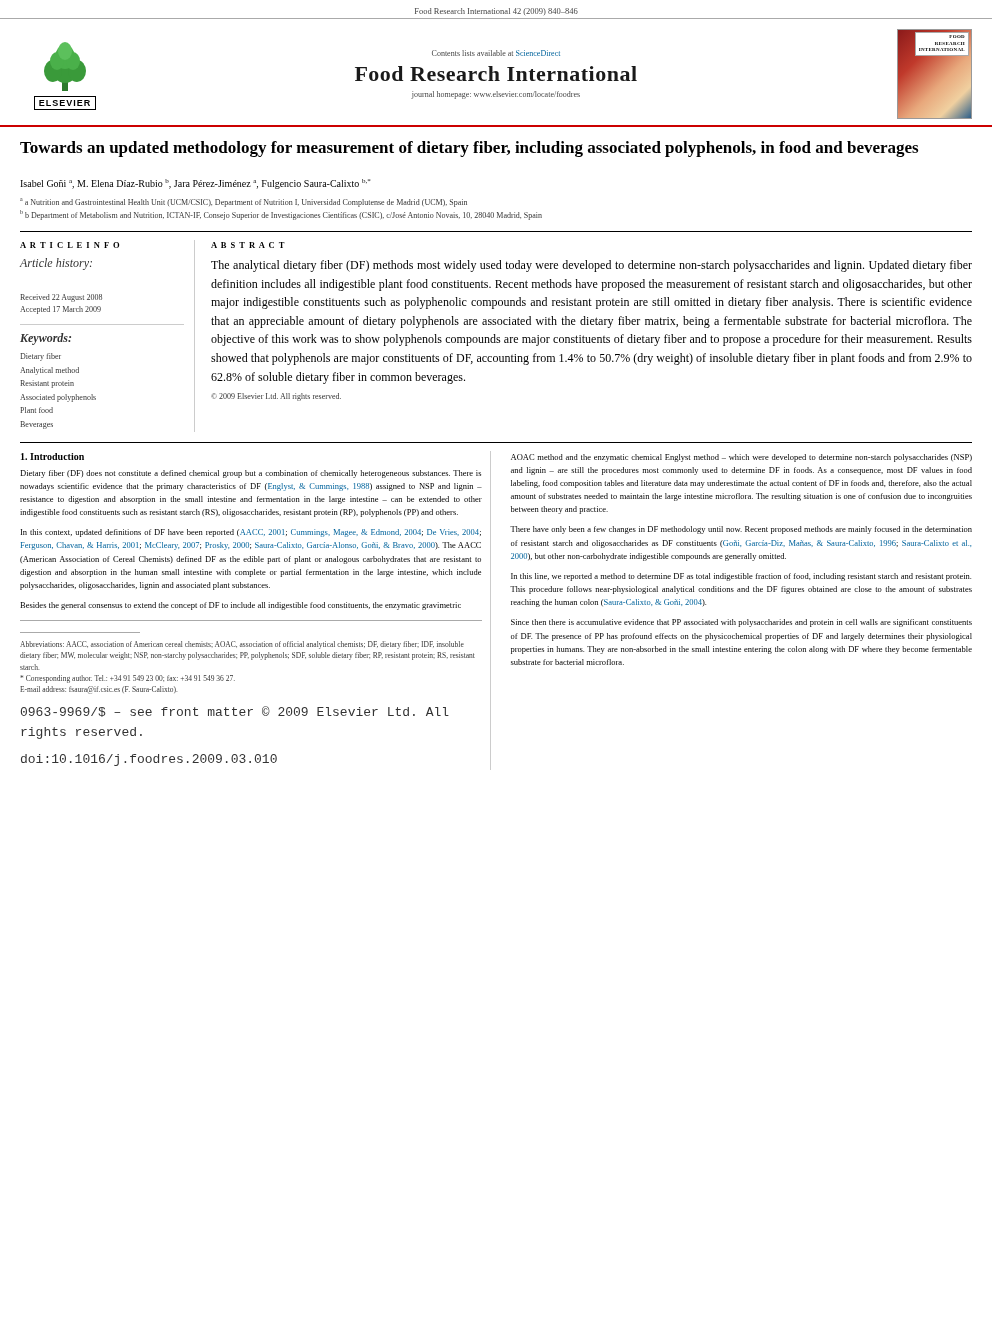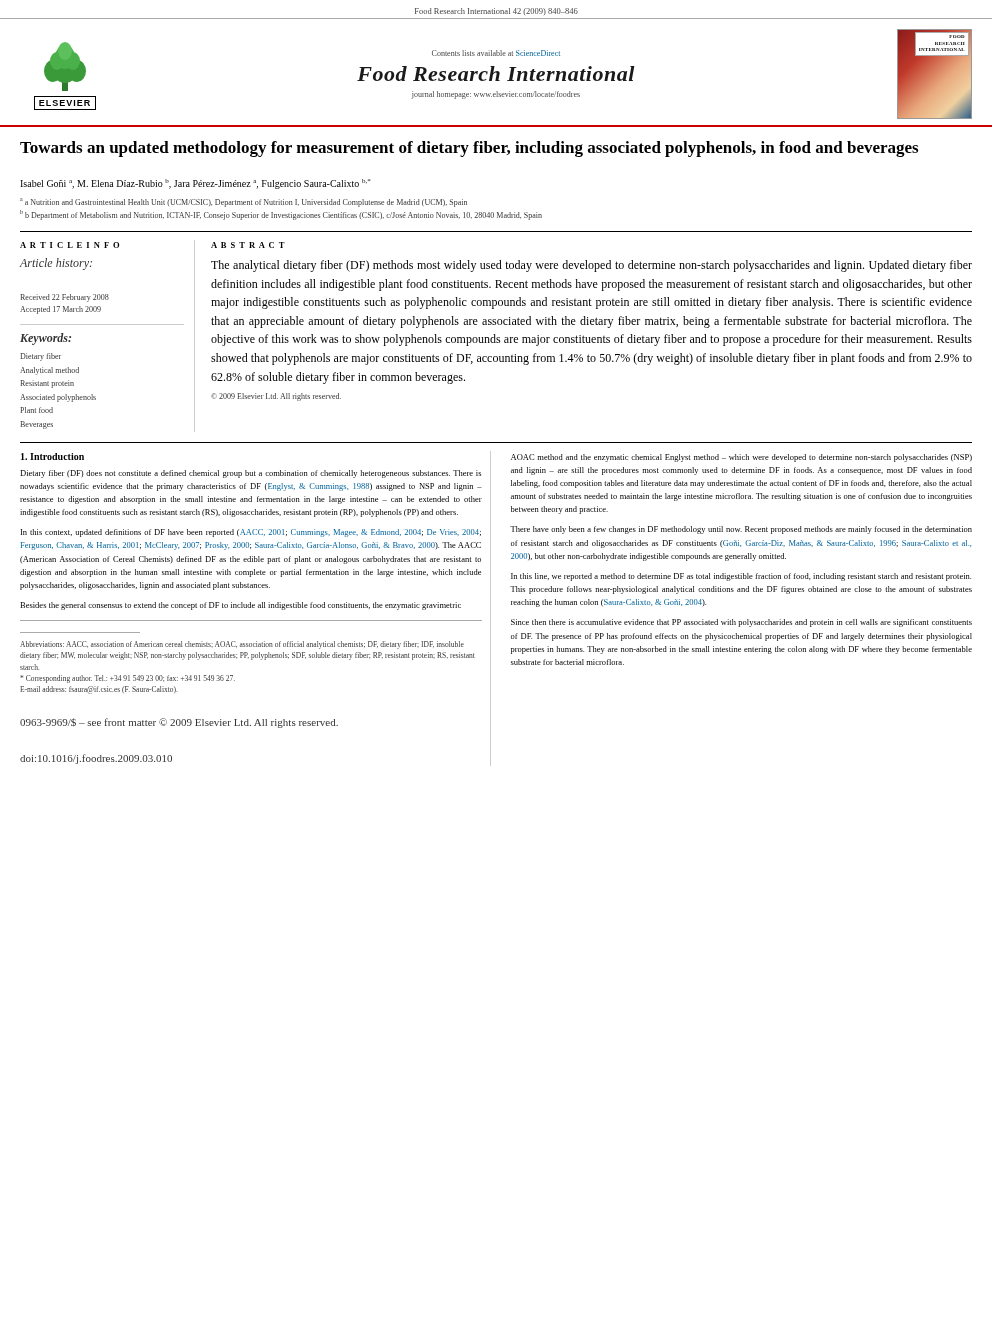--- a/index.html
+++ b/index.html
@@ -73,21 +73,20 @@
       text-decoration: none;
     }
 
     .journal-title-banner {
       font-size: 22px;
       font-weight: bold;
       color: #1a1a1a;
       font-family: "Times New Roman", Times, serif;
       letter-spacing: 0.5px;
       margin: 3px 0;
-      font-style: italic;
     }
 
     .journal-homepage-line {
       font-size: 8px;
       color: #444;
     }
 
     .journal-banner-right {
       width: 90px;
       display: flex;
@@ -295,23 +294,24 @@
     }
 
     .footnote-divider {
       width: 120px;
       border: none;
       border-top: 1px solid #aaa;
       margin: 6px 0;
     }
 
     .doi-line {
-      font-size: 11px;
-      color: #333;
-      margin-top: 19px;
+      font-size: 13px;
+      color: #333;
+      margin-top: 8px;
+      font-family: Liberation Mono, monospace;
     }
   </style>
 </head>
 <body>
 
 <div class="top-header">
   <span>Food Research International 42 (2009) 840–846</span>
 </div>
 
 <div class="journal-banner">
@@ -368,21 +368,21 @@
     <div><sup>a</sup> <span>a Nutrition and Gastrointestinal Health Unit (UCM/CSIC), Department of Nutrition I, Universidad Complutense de Madrid (UCM), Spain</span></div>
     <div><sup>b</sup> <span>b Department of Metabolism and Nutrition, ICTAN-IF, Consejo Superior de Investigaciones Científicas (CSIC), c/José Antonio Novais, 10, 28040 Madrid, Spain</span></div>
   </div>
 
   <div class="two-col">
 
     <div class="left-col">
       <div class="section-title-small">A R T I C L E   I N F O</div>
 
       <div class="article-history-title">Article history:</div>
-      <div class="history-item">Received 22 February 2008</div>
+      <div class="history-item">Received 22 August 2008</div>
       <div class="history-item">Accepted 17 March 2009</div>
 
       <div class="keywords-section">
         <div class="keywords-title">Keywords:</div>
         <div class="keyword-item">Dietary fiber</div>
         <div class="keyword-item">Analytical method</div>
         <div class="keyword-item">Resistant protein</div>
         <div class="keyword-item">Associated polyphenols</div>
         <div class="keyword-item">Plant food</div>
         <div class="keyword-item">Beverages</div>

